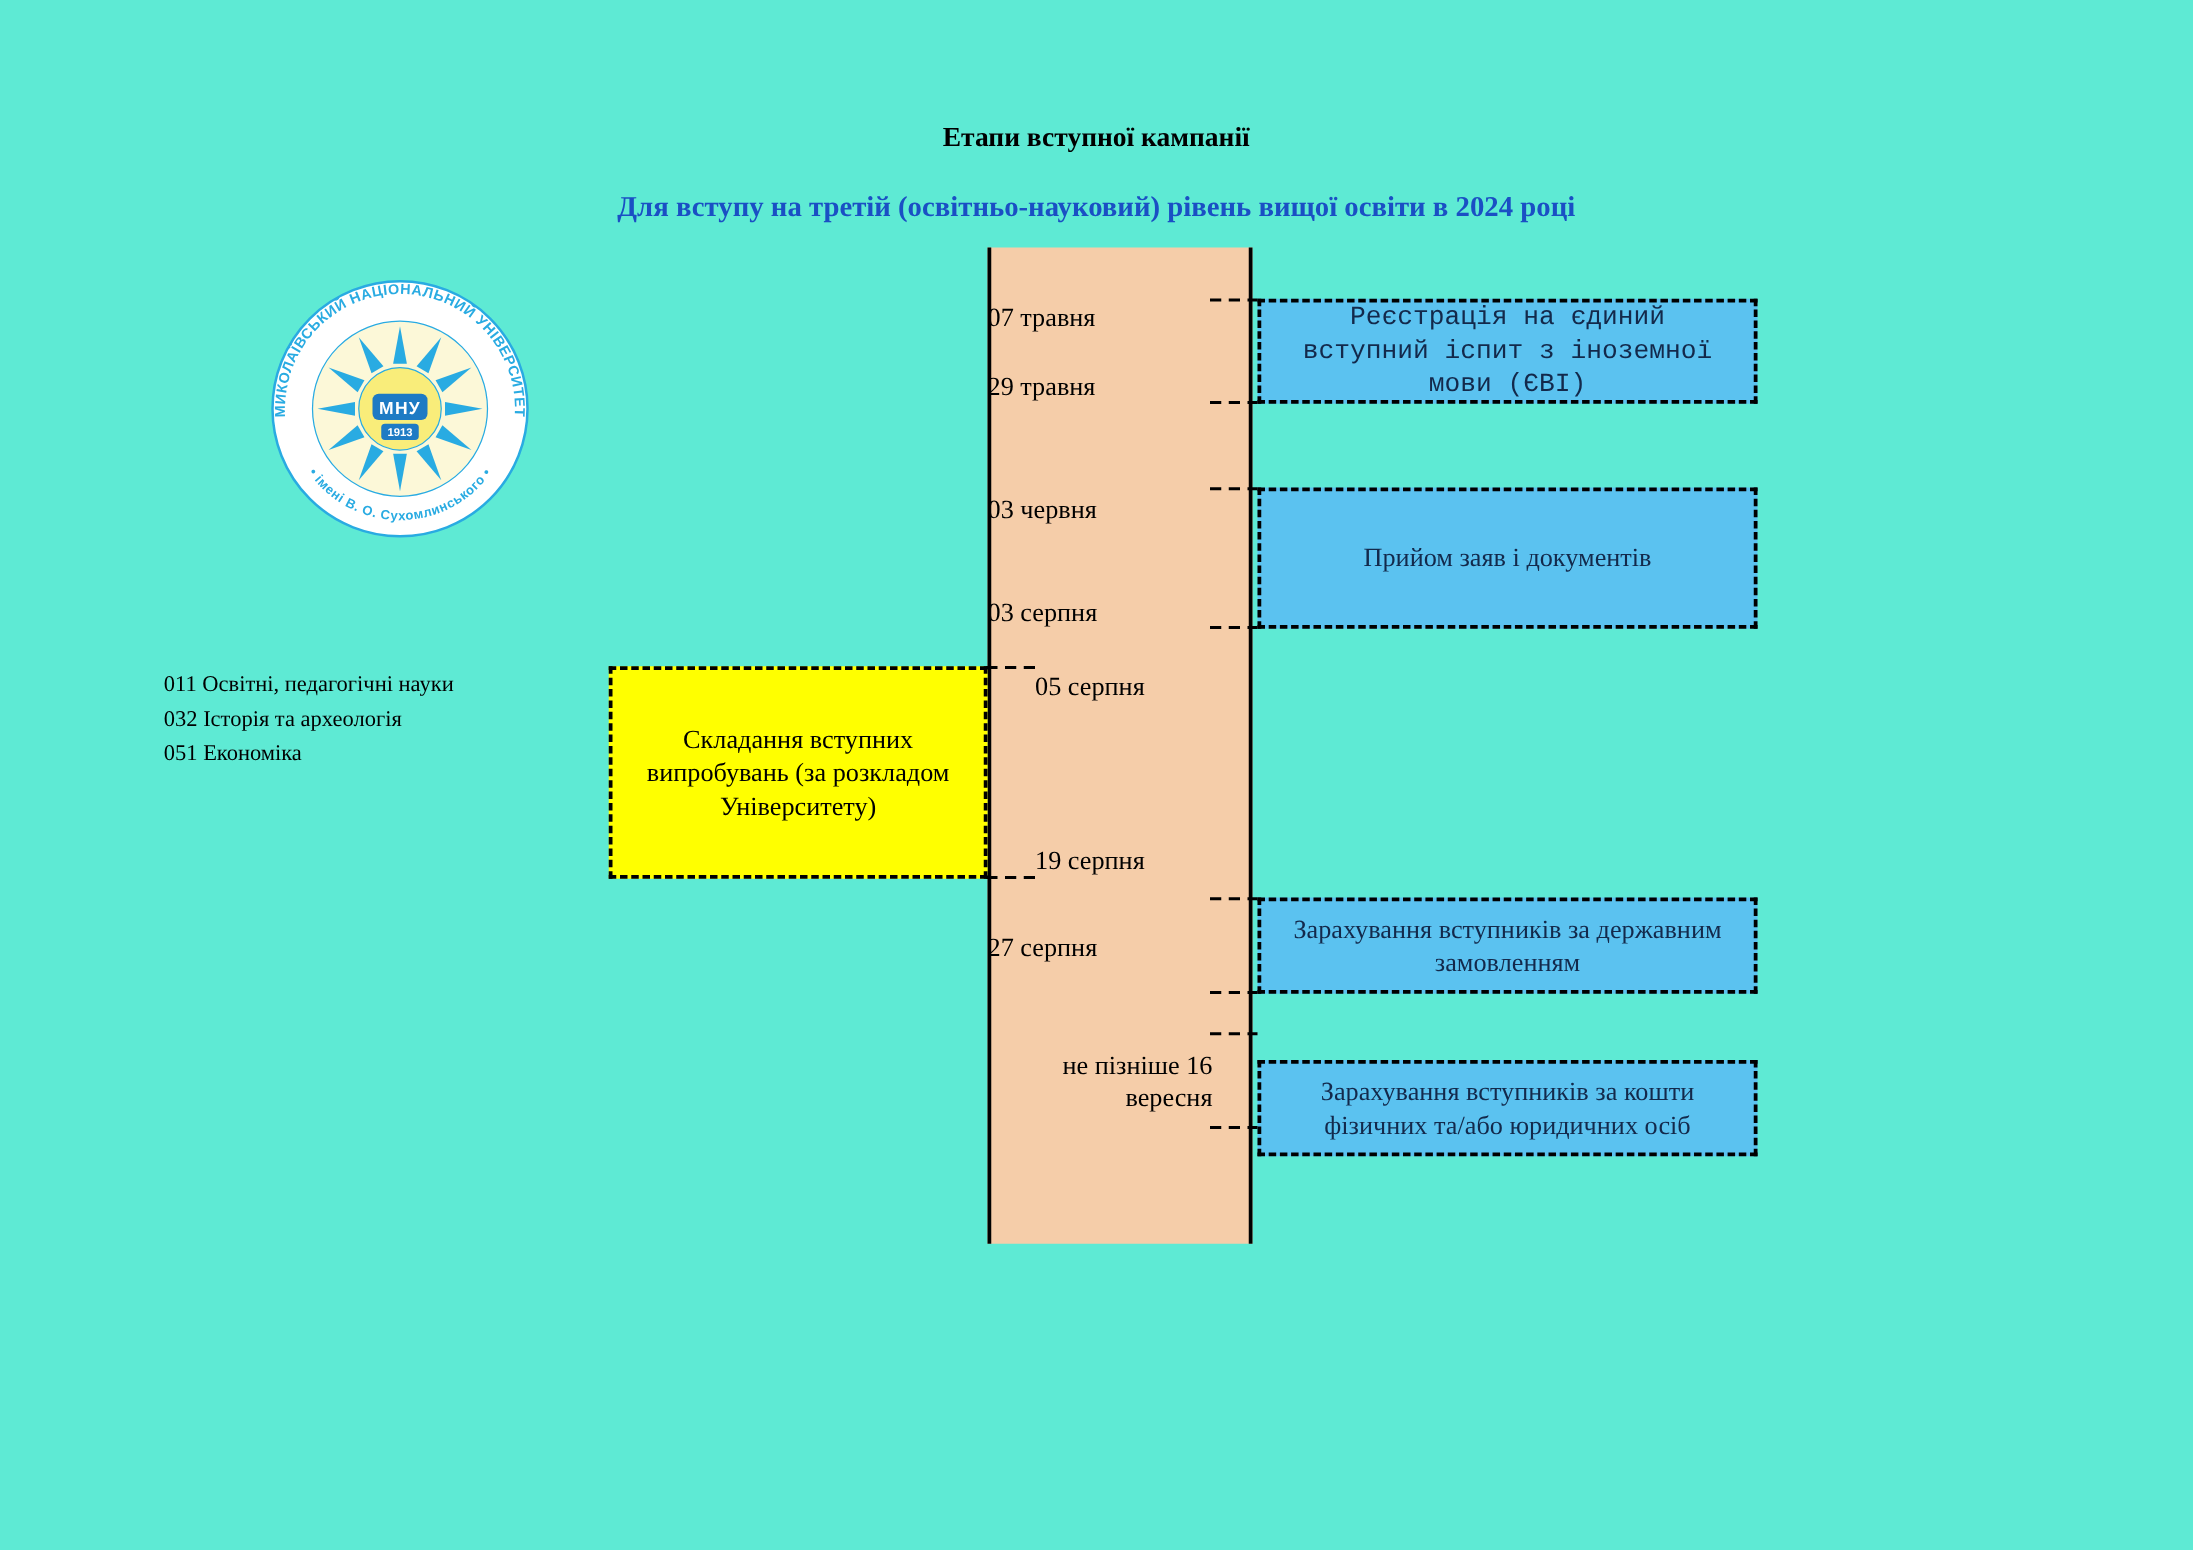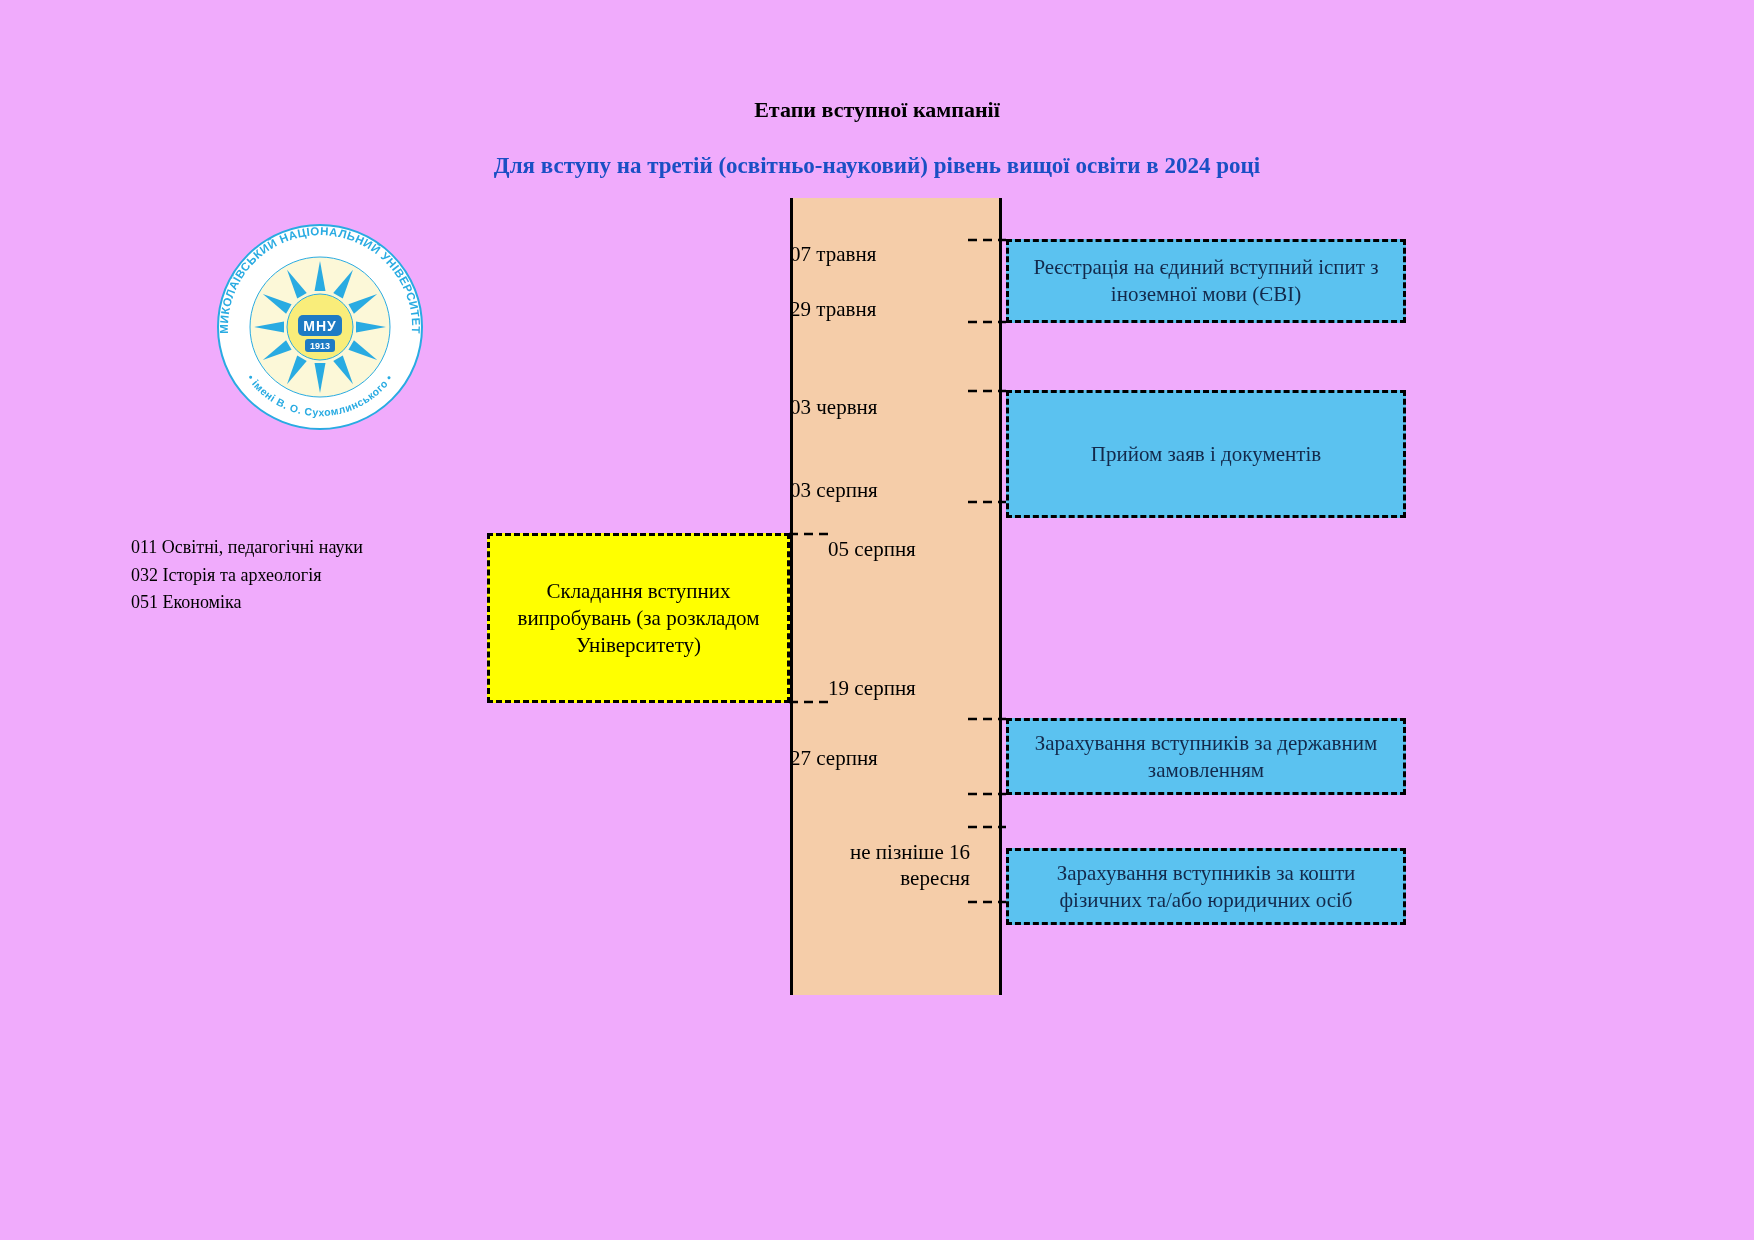--- a/index.html
+++ b/index.html
@@ -1,19 +1,19 @@
 <!DOCTYPE html>
 <html style="--subtitle-blue: #1A4FC4; --bar-fill: #F5CDA9; --box-blue: #5BC2F0; --box-text: #13294B; --box-yellow: #FFFF00; --logo-blue: #29ABE2; --logo-pale: #FCF8D8; --logo-center: #F9ED7A; --logo-badge: #1E7BC4;"><head>
 <meta charset="utf-8">
 <style>
   * { margin:0; padding:0; box-sizing:border-box; }
   html,body { background:#ffffff; }
   body { font-family:"Liberation Serif", serif; }
 
-  .canvas { position:relative; width:1754px; height:1240px; background:#f0abfc; overflow:hidden; }
+  .canvas { position:relative; width:1754px; height:1240px; background:#5eead4; overflow:hidden; }
 
   .title {
     position:absolute; top:97px; left:0; width:100%; text-align:center;
     font-size:22px; font-weight:bold; color:#000;
   }
   .subtitle {
     position:absolute; top:129px; left:0; width:100%; text-align:center;
     font-size:23px; font-weight:bold; color:var(--subtitle-blue);margin-top:24px;
   }
 
@@ -43,22 +43,22 @@
   .d-wrap  { left:840px; width:130px; text-align:right; }
 
   .box {
     position:absolute; border:3px dashed #000;
     display:flex; align-items:center; justify-content:center;
     text-align:center; font-size:21px; line-height:27px; padding:6px 16px;
   }
   .blue   { background:var(--box-blue); color:var(--box-text); left:1006px; width:400px; }
   .yellow { background:var(--box-yellow); color:#000; left:487px; top:533px; width:303px; height:170px; }
 
-  .b-evi   { top:239px; height:84px; }
-  .b-docs  { top:390px; height:128px; }
+  .b-evi   { top:239px; height:84px;font-family:Liberation Mono, monospace; }
+  .b-docs  { top:390px; height:113px; }
   .b-state { top:718px; height:77px; }
   .b-paid  { top:848px; height:77px;text-align:center; }
 
   .overlay { position:absolute; left:0; top:0; width:1754px; height:1240px; pointer-events:none; }
   .overlay line { stroke:#000; stroke-width:2.5; stroke-dasharray:9 6; }
 </style>
 </head>
 <body>
 
 <div class="canvas">

